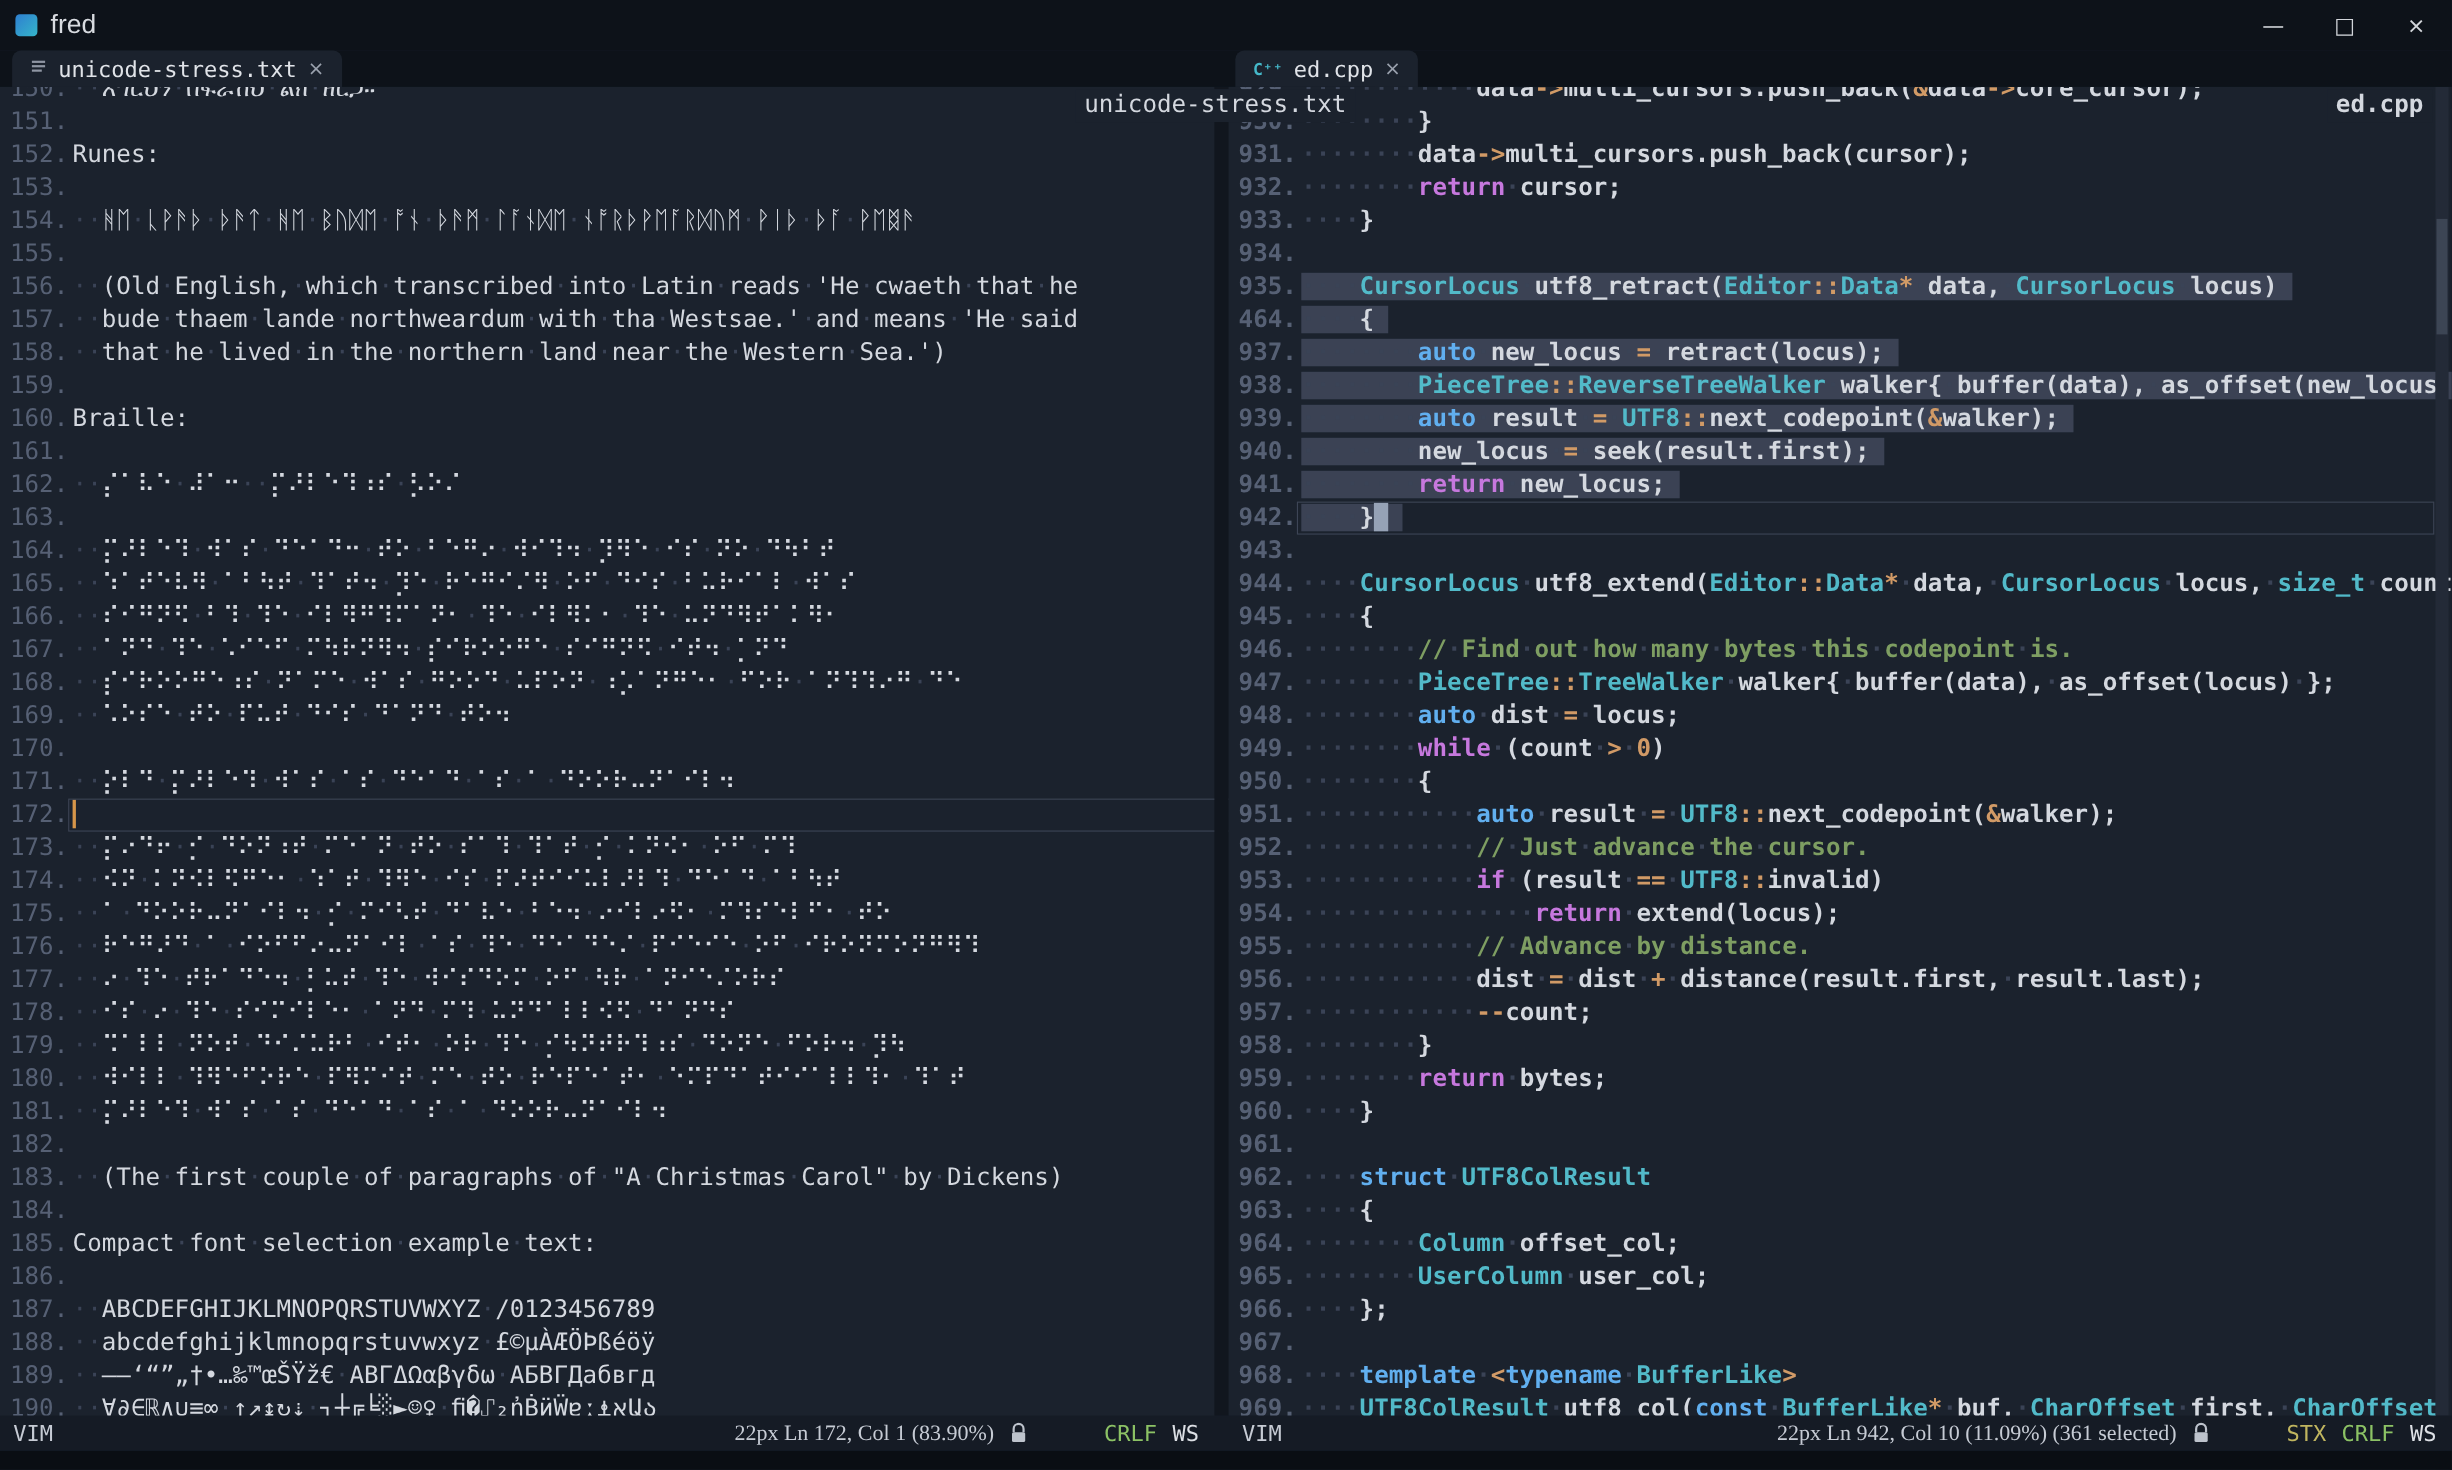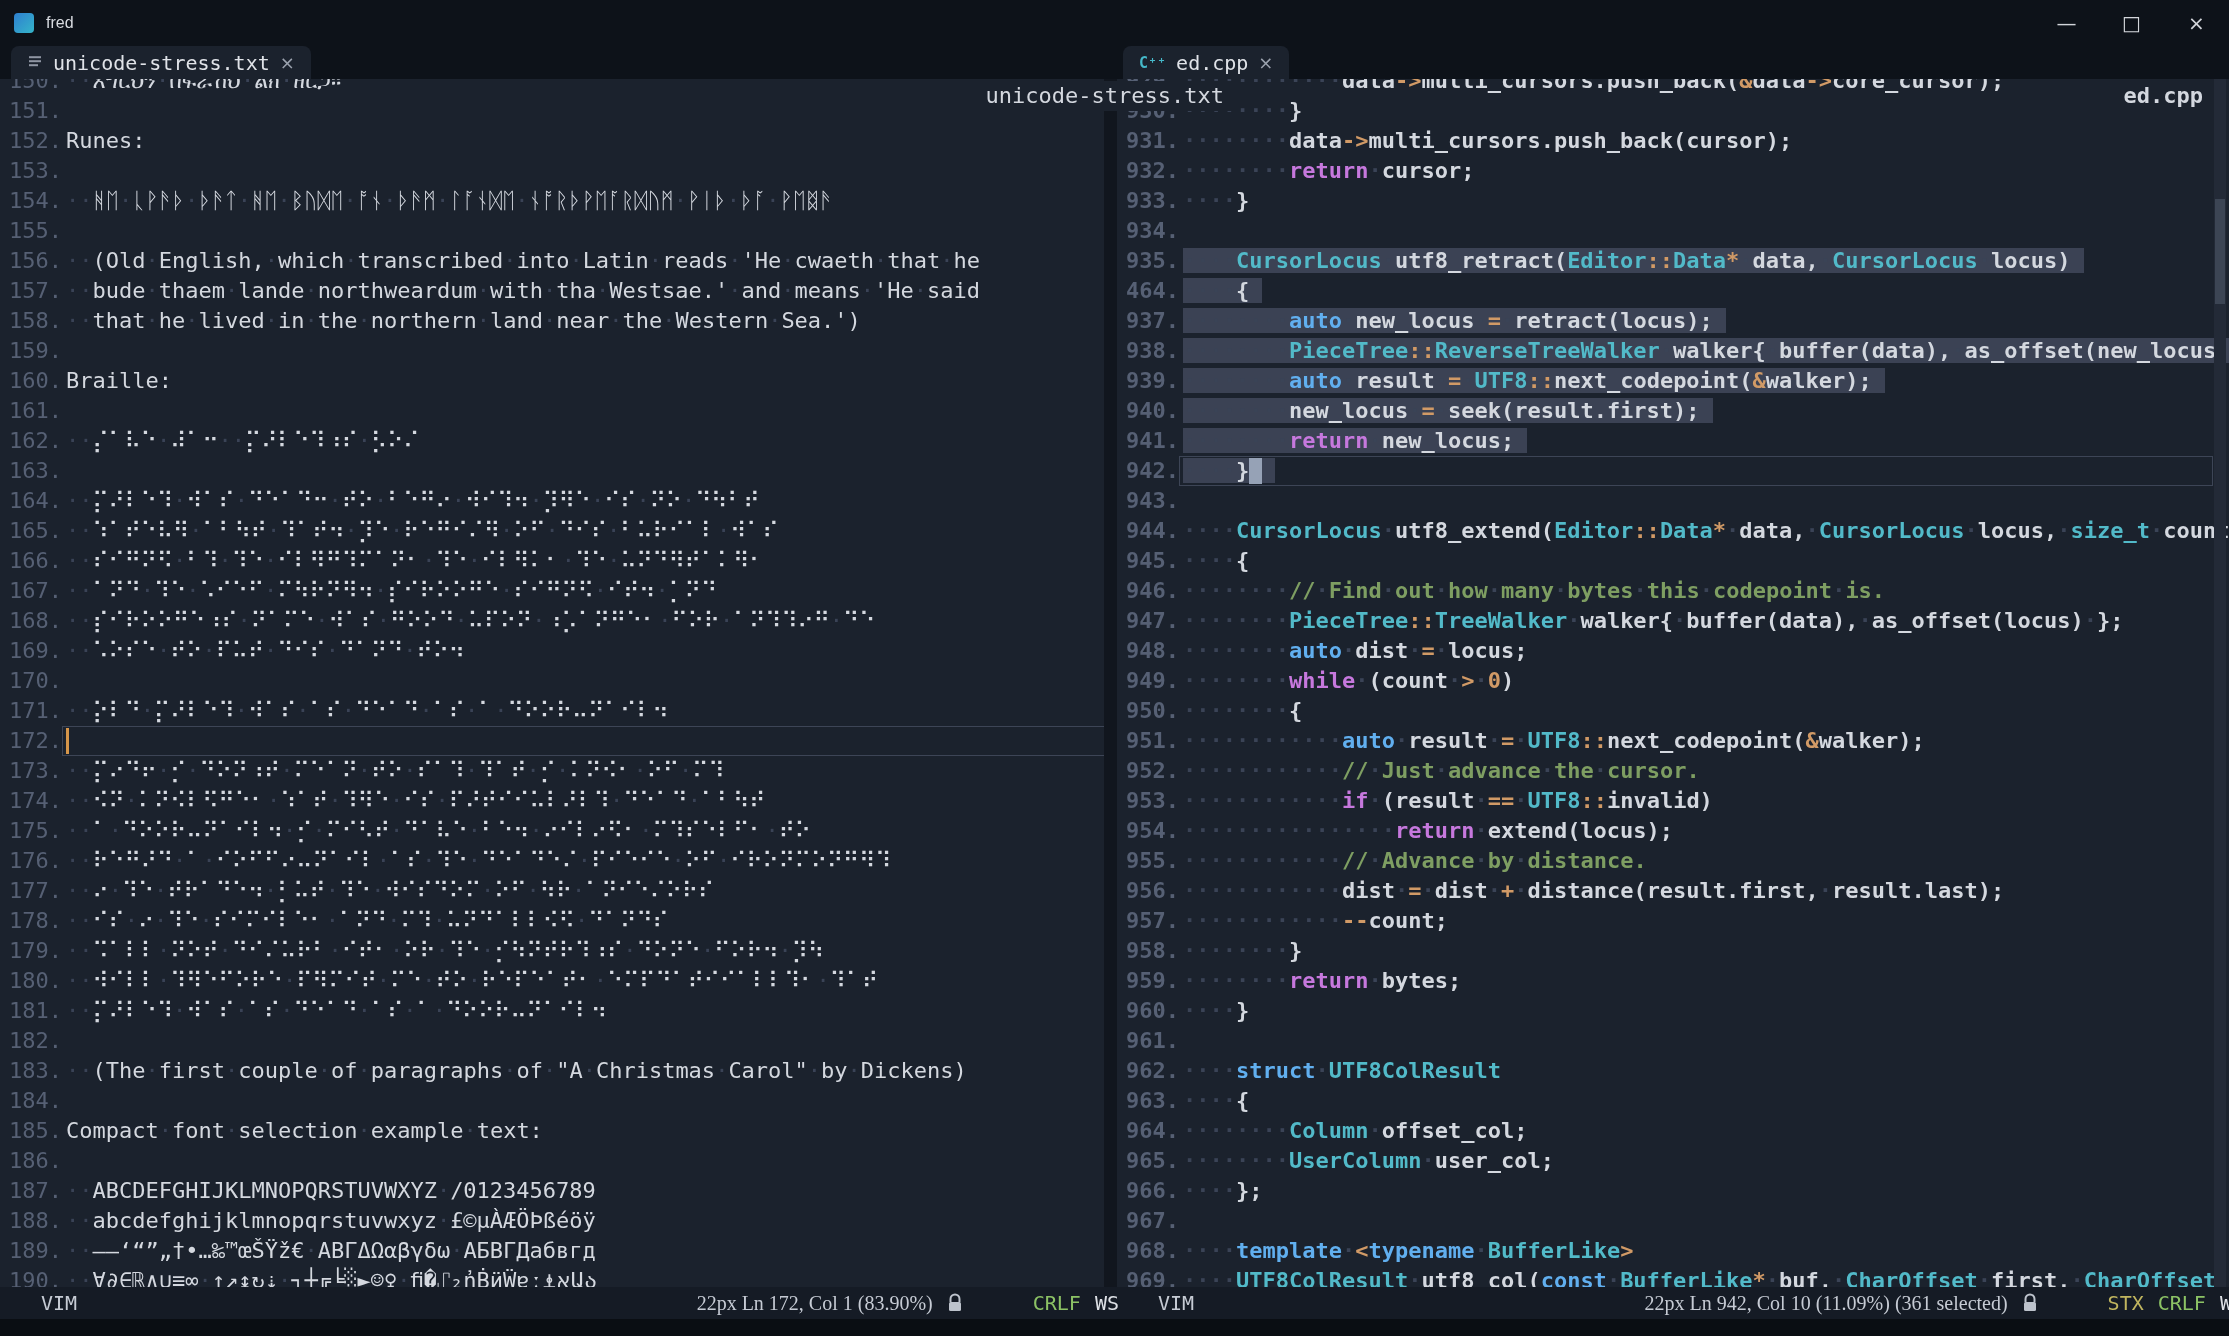--- a/index.html
+++ b/index.html
@@ -1,21 +1,21 @@
 <!DOCTYPE html>
 <html style="--bg: #1b222d; --panel: #0d1219; --statusbg: #151b25; --divider: #11161e; --strip: #0a0e13; --fg: #d4d8df; --ln: #566074; --ws: #3a4356; --kw: #c678dd; --kw2: #61afef; --ty: #52bac9; --op: #d19a66; --lit: #d19a66; --cm: #7e9e62; --sel: #3b4254; --clb: #3d4556; --cursorbar: #d6964a; --cursorblock: #96a2b6; --sbtrack: #232a37; --sbthumb: #3c4554; --flaggreen: #8cc265; --flagamber: #c0b55f; --flagwhite: #dde0e5; --titlefg: #d8dbe0; --tabfg: #e0e3e8; --iconteal: #45b8c9; --statusfg: #c6cbd4;"><head>
 <meta charset="utf-8">
 <style>
   html,body{margin:0;padding:0;background:#0a0e13;font-family:"Liberation Sans",sans-serif;}
   .window{position:relative;width:2229px;height:1336px;overflow:hidden;background:var(--bg,#1b222d);}
 
   
   .titlebar{position:absolute;top:0;left:0;right:0;height:46px;background:var(--panel,#0d1219);display:flex;align-items:center;}
   .app-icon{width:20px;height:20px;margin-left:14px;border-radius:4px;background:linear-gradient(135deg,#2e7fd0,#35b5c9);}
-  .window-title{margin-left:12px;font-size:16px;color:var(--titlefg,#d8dbe0);}
+  .window-title{margin-left:12px;font-size:24px;color:var(--titlefg,#d8dbe0);}
   .win-controls{margin-left:auto;display:flex;height:100%;}
   .win-btn{width:65px;height:100%;display:flex;align-items:center;justify-content:center;color:#d2d5da;font-size:20px;font-family:"DejaVu Sans",sans-serif;}
 
   
   .tabbar{position:absolute;top:46px;left:0;right:0;height:33px;background:var(--panel,#0d1219);}
   .tab{position:absolute;top:0;height:33px;display:flex;align-items:center;gap:10px;background:var(--bg,#1b222d);border-radius:8px 8px 0 0;padding:0 16px;}
   .tab-left{left:11px;}
   .tab-right{left:1123px;}
   .tab-label{font-family:"DejaVu Sans Mono","DejaVu Sans",monospace;font-size:20px;color:var(--tabfg,#e0e3e8);}
   .tab-close{color:#9aa1ad;font-size:18px;font-family:"DejaVu Sans",sans-serif;}
@@ -51,21 +51,21 @@
   .scrollbar{position:absolute;top:0;bottom:0;width:12px;background:var(--sbtrack,#232a37);}
   .pane-left .scrollbar{right:2px;}
   .pane-right .scrollbar{right:3px;}
   .thumb{position:absolute;left:1px;right:1px;background:var(--sbthumb,#3c4554);}
   .pane-left .thumb{top:870px;height:300px;}
   .pane-right .thumb{top:120px;height:105px;}
 
   
   .statusbase{position:absolute;bottom:17px;left:0;right:0;height:32px;background:var(--statusbg,#151b25);}
   .statusbar{position:absolute;bottom:17px;height:32px;display:flex;align-items:center;
-       font-family:"DejaVu Sans Mono","DejaVu Sans",monospace;font-size:20px;color:var(--statusfg,#c6cbd4);padding-left:29px;}
+       font-family:"DejaVu Sans Mono","DejaVu Sans",monospace;font-size:20px;color:var(--statusfg,#c6cbd4);}
   .status-left{left:0;width:1104px;}
   .status-right{left:1117px;width: 1112px;}
   .mode{margin-left:12px;}
   .info{margin-left:auto;font-family:Liberation Serif, serif;}
   .lock{margin-left:14px;display:flex;align-items:center;}
   .flags{margin-left:70px;margin-right:14px;display:flex;gap:14px;}
   .flag-green{color:var(--flaggreen,#8cc265);}
   .flag-amber{color:var(--flagamber,#c0b55f);}
   .flag-white{color:var(--flagwhite,#dde0e5);}
 

